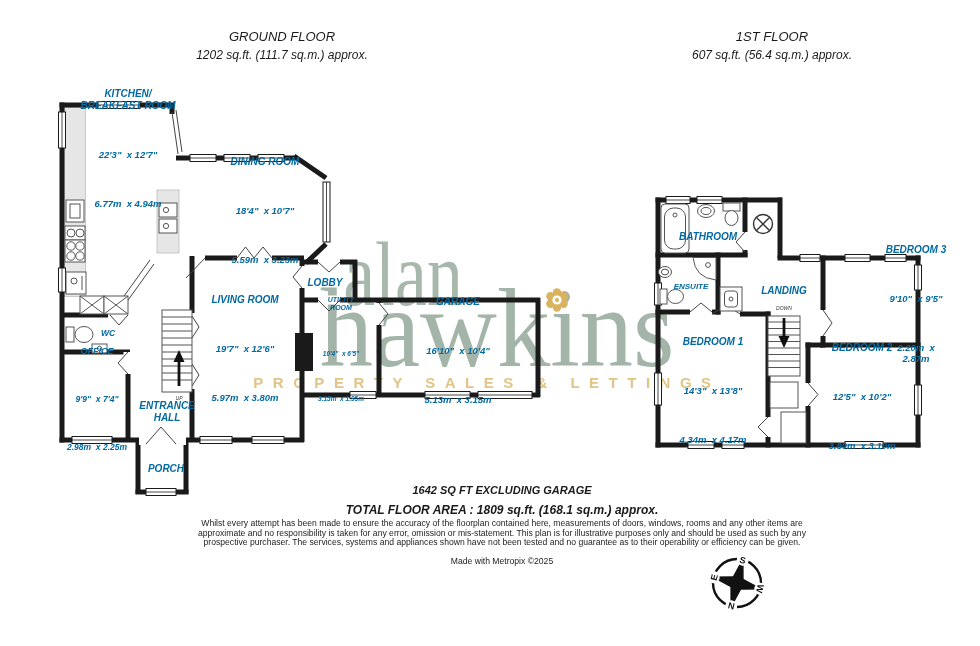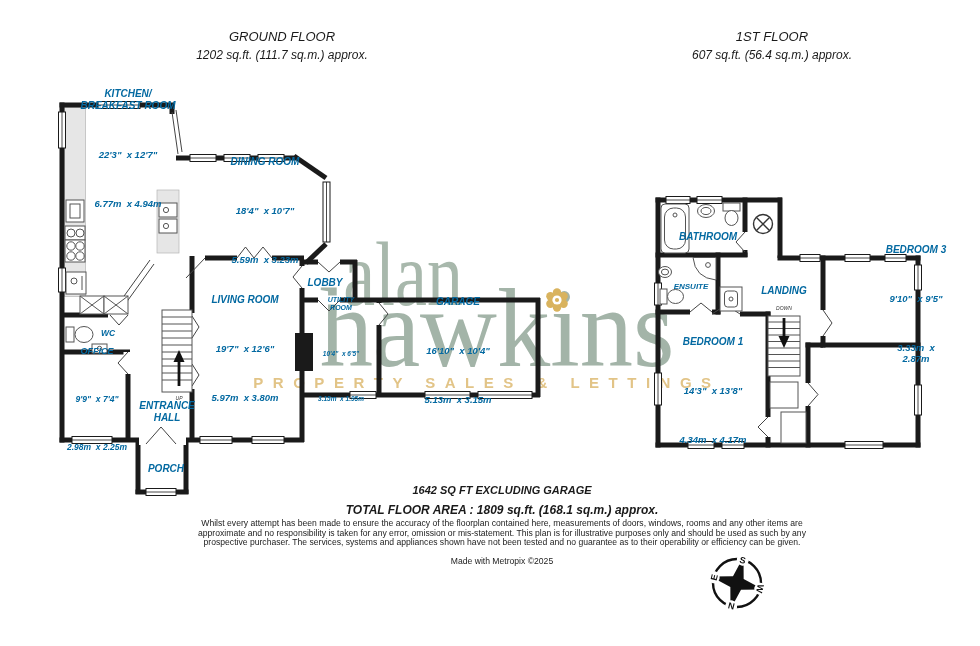--- a/index.html
+++ b/index.html
@@ -415,26 +415,31 @@
   </div>
   <div class="rlabel" style="left:691px;top:286px;">
     <span class="nm" style="font-size:8px">ENSUITE</span>
   </div>
   <div class="rlabel" style="left:784px;top:291px;">
     <span class="nm">LANDING</span>
   </div>
   <div class="rlabel" style="left:916px;top:304px;">
     <span class="nm">BEDROOM 3</span>
     <span class="ft">9'10"  x 9'5"</span>
-    <span class="mt">3.33m  x 2.87m</span>
+    <span class="mt">2.20m  x 2.87m</span>
   </div>
   <div class="rlabel" style="left:713px;top:391px;">
     <span class="nm">BEDROOM 1</span>
     <span class="ft">14'3"  x 13'8"</span>
     <span class="mt">4.34m  x 4.17m</span>
   </div>
+  <div class="rlabel" style="left:862px;top:397px;">
+    <span class="nm">BEDROOM 2</span>
+    <span class="ft">12'5"  x 10'2"</span>
+    <span class="mt">3.80m  x 3.10m</span>
+  </div>
 
   <div class="ftr garage-note">1642 SQ FT EXCLUDING GARAGE</div>
   <div class="ftr total">TOTAL FLOOR AREA : 1809 sq.ft. (168.1 sq.m.) approx.</div>
   <div class="ftr disc">Whilst every attempt has been made to ensure the accuracy of the floorplan contained here, measurements of doors, windows, rooms and any other items are approximate and no responsibility is taken for any error, omission or mis-statement. This plan is for illustrative purposes only and should be used as such by any prospective purchaser. The services, systems and appliances shown have not been tested and no guarantee as to their operability or efficiency can be given.</div>
   <div class="ftr credit">Made with Metropix ©2025</div>
 
 </div>
 
 </body></html>

